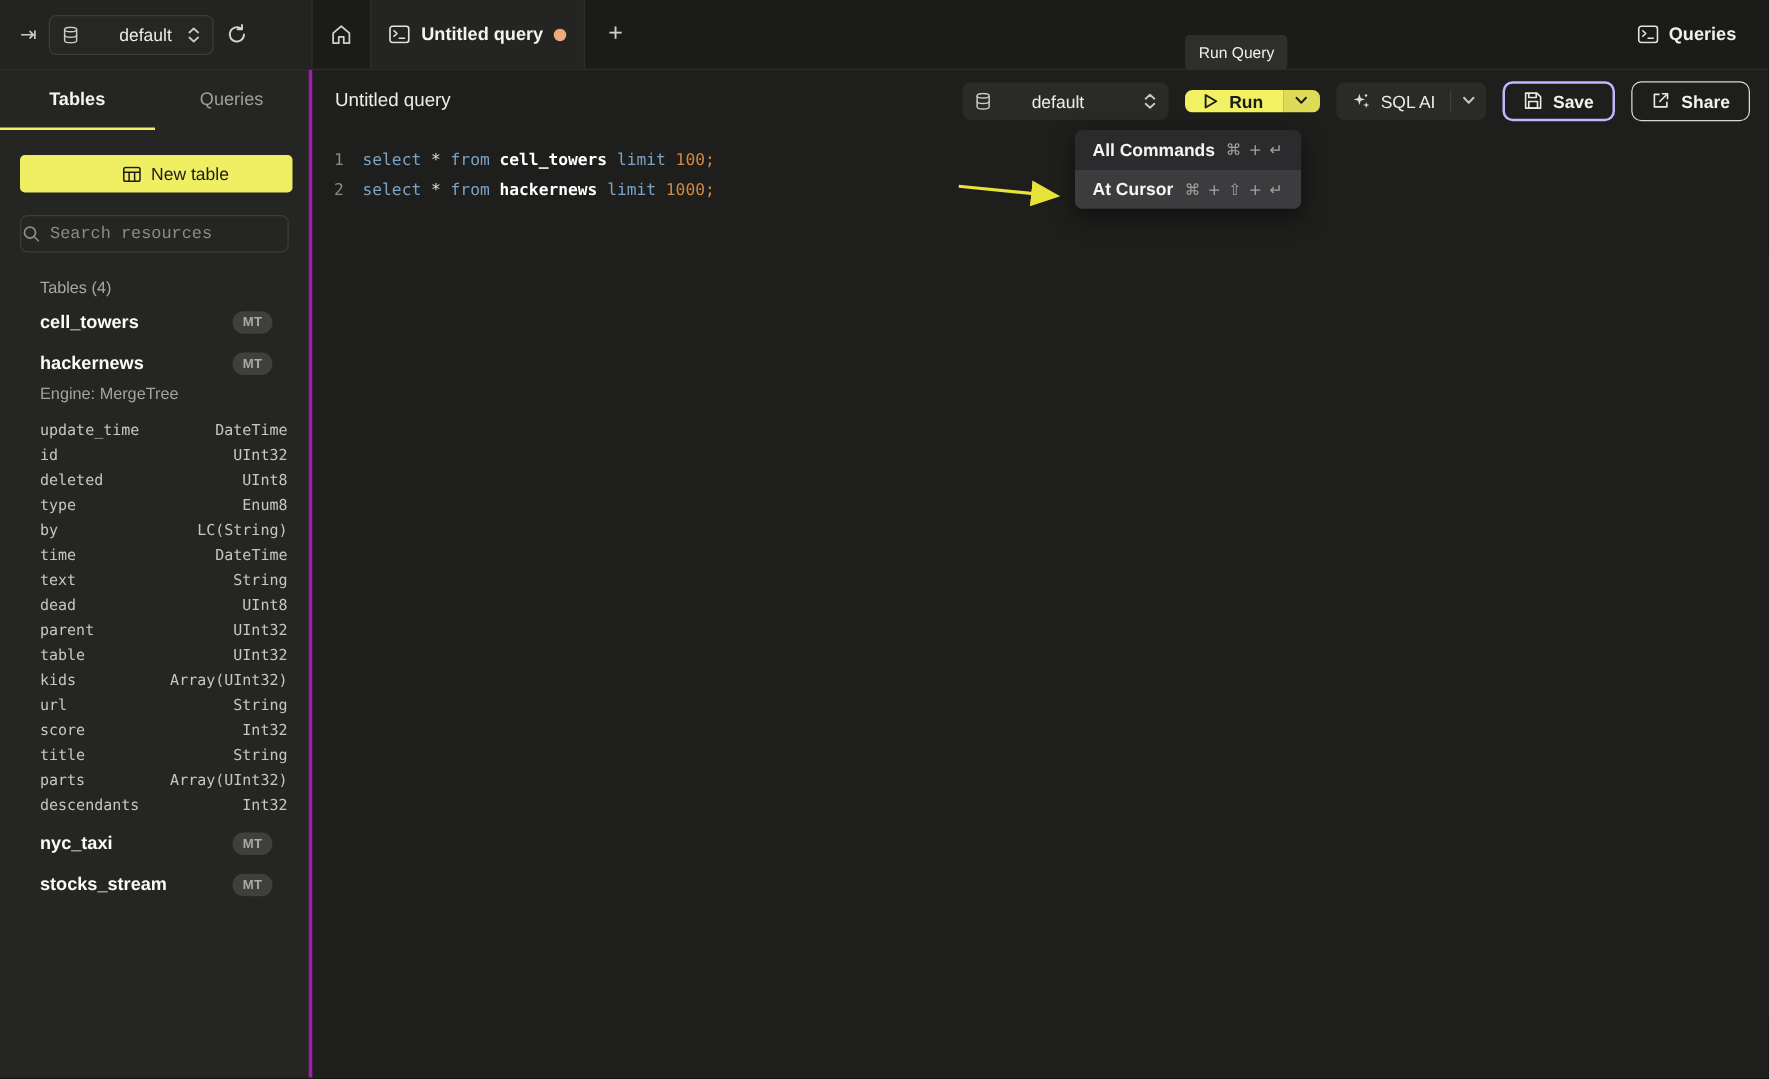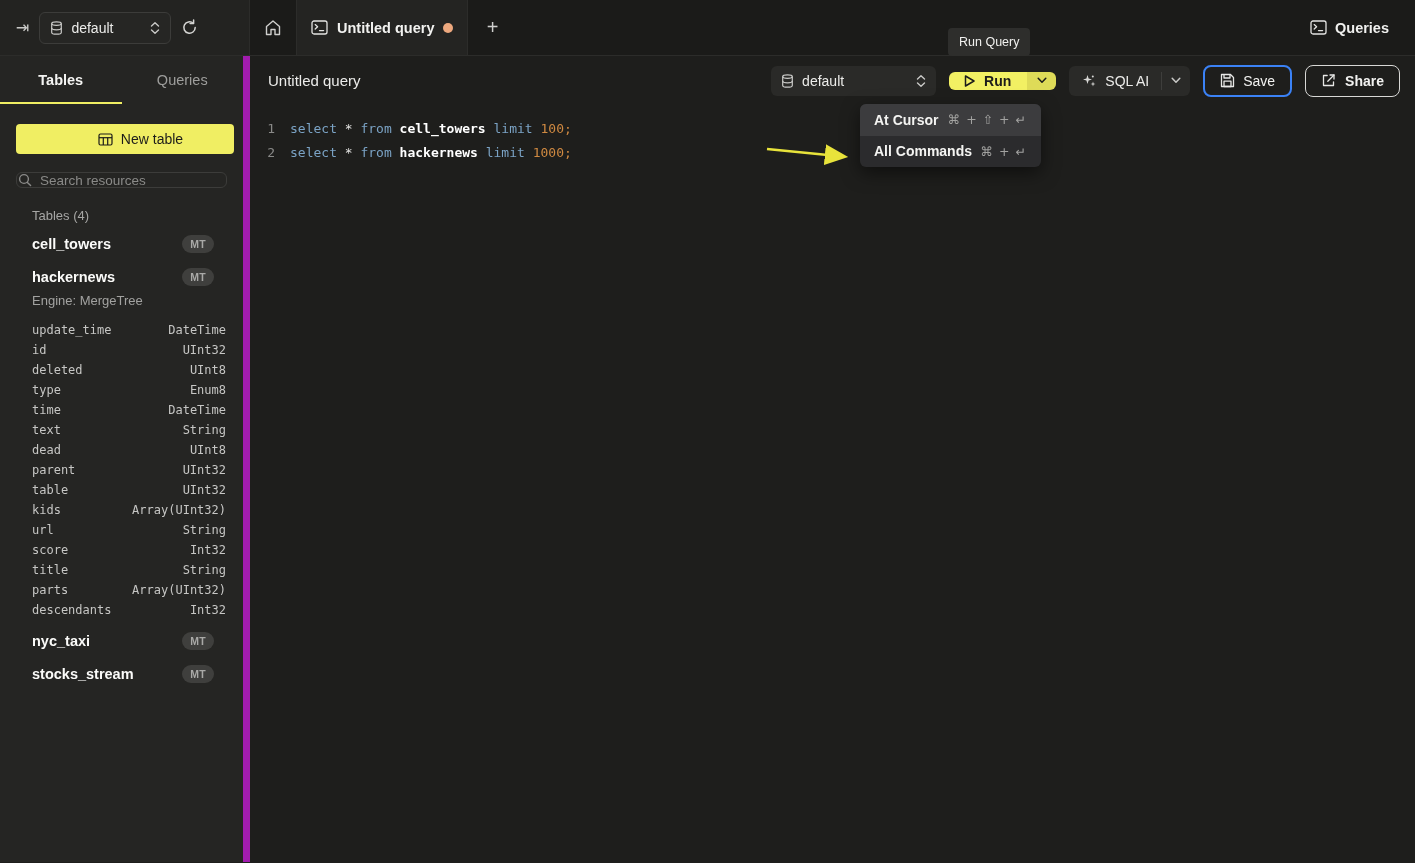--- a/index.html
+++ b/index.html
@@ -15,47 +15,47 @@
     width:250px; flex:0 0 250px; background:#232321; border-right:1px solid #2c2c2a;
     display:flex; align-items:center; padding-left:16px; gap:10px;
   }
   .icon-btn { background:none; border:none; color:#c9c9c7; cursor:pointer; display:flex; align-items:center; justify-content:center; }
   .glyph { font-family:"DejaVu Sans", sans-serif; font-size:16px; line-height:1; color:#c9c9c7; }
   .db-select {
     display:flex; align-items:center; gap:8px; height:32px; padding:0 10px 0 10px;
     background:#262624; border:1px solid #3c3c3a; border-radius:6px; color:#ececea;
     font-size:14px; cursor:pointer; min-width:132px; font-family:inherit;
   }
-  .db-select .lbl { flex:1; text-align:left; }
+  .db-select .lbl { flex:1; text-align:left;margin-left:24px; }
   .tabstrip { display:flex; align-items:stretch; flex:0 0 auto; }
   .home-btn { width:46px; display:flex; align-items:center; justify-content:center; background:none; border:none; cursor:pointer; }
   .tab {
     display:flex; align-items:center; gap:9px; padding:0 14px; background:#242422;
     border-left:1px solid #2c2c2a; border-right:1px solid #2c2c2a; cursor:pointer;
   }
   .tab .tab-label { font-size:14.5px; font-weight:600; color:#f2f2f0; }
   .dot { width:10px; height:10px; border-radius:50%; background:#eda87e; }
   .plus-btn { width:48px; background:none; border:none; color:#cfcfcd; font-size:20px; font-weight:300; cursor:pointer; }
   .topbar-right { margin-left:auto; display:flex; align-items:center; padding-right:26px; }
   .queries-btn { display:flex; align-items:center; gap:8px; background:none; border:none; color:#f0f0ee; font-size:14.5px; font-weight:600; cursor:pointer; font-family:inherit; }
   
   .body { display:flex; height:806px; }
-  .sidebar { width:250px; flex:0 0 250px; background:#252523; border-right:7px solid #a21caf; overflow:hidden; }
+  .sidebar { width:250px; flex:0 0 250px; background:#252523; border-right:3px solid #a21caf; overflow:hidden; }
   .side-tabs { display:flex; height:48px; }
   .side-tab { flex:1; display:flex; align-items:center; justify-content:center; font-size:14.5px; cursor:pointer; position:relative; color:#9e9e9c; background:none; border:none; font-family:inherit; }
   .side-tab.active { color:#f4f4f2; font-weight:600; }
   .side-tab.active::after { content:""; position:absolute; left:0; right:0; bottom:0; height:2.5px; background:#f0ee63; }
   .new-table-btn {
     display:flex; align-items:center; justify-content:center; gap:8px;
     margin:20px 16px 0; height:30px; width:218px; background:#f0ee63; color:#1c1c1a;
     border:none; border-radius:4px; font-size:14px; cursor:pointer; font-family:inherit;padding-left:31px;
   }
   .search-box {
-    display:flex; align-items:center; gap:8px; margin:18px 16px 0; height:16px;
-    border:1px solid #3c3c3a; border-radius:6px; padding:0 1px; background:#252523;
+    display:flex; align-items:center; gap:8px; margin:18px 16px 0; height:30px;
+    border:1px solid #3c3c3a; border-radius:6px; padding:0 1px; background:#252523;font-family:Liberation Mono, monospace;
   }
   .search-box input { flex:1; background:none; border:none; outline:none; color:#d8d8d6; font-size:13.5px; font-family:inherit; }
   .search-box input::placeholder { color:#8a8a88; }
   .section-label { margin:20px 0 0 32px; font-size:13px; color:#a6a6a4; }
   .table-row { display:flex; align-items:center; padding:0 29px 0 32px; height:26px; margin-top:7px; cursor:pointer; }
   .table-row:first-child { margin-top:8px; }
   .t-name { flex:1; font-size:14.5px; font-weight:600; color:#fbfbf9; }
   .badge { background:#3f3f3d; color:#a9a9a7; font-size:10.5px; font-weight:600; border-radius:9px; padding:3px 8px; letter-spacing:.3px; }
   .engine-line { margin:3px 0 0 32px; font-size:13px; color:#a2a2a0; height:18px; }
   .columns { margin-top:9px; }
@@ -69,21 +69,21 @@
   .editor-title { font-size:15px; color:#ececea; }
   .controls { margin-left:auto; display:flex; align-items:center; gap:13px; }
   .hdr-select { min-width:165px; height:30px; background:#2a2a28; border:none; }
   .run-split { display:flex; height:18px; border-radius:6px; overflow:hidden; cursor:pointer; }
   .run-main { display:flex; align-items:center; gap:8px; background:#f2f063; color:#1c1c1a; border:none; padding:0 16px 0 14px; font-size:14px; font-weight:600; cursor:pointer; font-family:inherit; }
   .run-caret { width:29px; background:#dedb58; border:none; display:flex; align-items:center; justify-content:center; cursor:pointer; }
   .sqlai-btn { display:flex; align-items:center; height:30px; background:#2a2a28; border:none; border-radius:6px; color:#ececea; font-size:14px; cursor:pointer; padding:0; font-family:inherit; }
   .sqlai-main { display:flex; align-items:flex-start; gap:8px; padding:0 12px; }
   .sqlai-divider { width:1px; height:18px; background:#3e3e3c; }
   .sqlai-caret { width:28px; display:flex; align-items:center; justify-content:center; }
-  .save-btn { display:flex; align-items:center; gap:8px; height:32px; padding:0 15px; background:#1e1e1c; border:2px solid #3b82f6; border-radius:8px; color:#f2f2f0; font-size:14px; font-weight:400; cursor:pointer; font-family:inherit; }
+  .save-btn { display:flex; align-items:center; gap:8px; height:32px; padding:0 15px; background:#1e1e1c; border:2px solid #c4b5fd; border-radius:8px; color:#f2f2f0; font-size:14px; font-weight:700; cursor:pointer; font-family:inherit; }
   .share-btn { display:flex; align-items:center; gap:9px; height:32px; padding:0 15px; background:#1e1e1c; border:1px solid #d8d8d6; border-radius:8px; color:#f2f2f0; font-size:14px; font-weight:600; cursor:pointer; font-family:inherit; }
   
   .editor { padding-top:11px; font-family:"DejaVu Sans Mono", monospace; font-size:13px; }
   .code-line { display:flex; height:24px; align-items:center; }
   .ln { width:25px; text-align:right; color:#8a8a88; flex:0 0 25px; }
   .code { margin-left:15px; white-space:pre; }
   .tok-kw { color:#7ba3c5; }
   .tok-pl { color:#e4e4e2; }
   .tok-tbl { color:#ffffff; font-weight:bold; }
   .tok-num { color:#cf8941; }
@@ -198,20 +198,24 @@
               <span class="col-name">id</span>
               <span class="col-type">UInt32</span>
             </div>
             <div class="col-row">
               <span class="col-name">deleted</span>
               <span class="col-type">UInt8</span>
             </div>
             <div class="col-row">
               <span class="col-name">type</span>
               <span class="col-type">Enum8</span>
+            </div>
+            <div class="col-row">
+              <span class="col-name">by</span>
+              <span class="col-type">LC(String)</span>
             </div>
             <div class="col-row">
               <span class="col-name">time</span>
               <span class="col-type">DateTime</span>
             </div>
             <div class="col-row">
               <span class="col-name">text</span>
               <span class="col-type">String</span>
             </div>
             <div class="col-row">
@@ -334,27 +338,27 @@
             <span class="ln">2</span>
             <span class="code"><span class="tok-kw">select</span><span class="tok-pl"> </span><span class="tok-pl">*</span><span class="tok-pl"> </span><span class="tok-kw">from</span><span class="tok-pl"> </span><span class="tok-tbl">hackernews</span><span class="tok-pl"> </span><span class="tok-kw">limit</span><span class="tok-pl"> </span><span class="tok-num">1000;</span></span>
           </div>
         </div>
     </main>
   </div>
 
   <div class="tooltip">Run Query</div>
 
   <div class="run-menu" id="run-menu">
+      <div class="menu-row">
+        <span class="menu-label">All Commands</span>
+        <span class="menu-shortcut">⌘ + ↵</span>
+      </div>
       <div class="menu-row highlighted">
         <span class="menu-label">At Cursor</span>
         <span class="menu-shortcut">⌘ + ⇧ + ↵</span>
-      </div>
-      <div class="menu-row">
-        <span class="menu-label">All Commands</span>
-        <span class="menu-shortcut">⌘ + ↵</span>
       </div>
     </div>
 
   <svg class="arrow-annotation" width="95" height="26" viewBox="0 0 95 26">
     <defs>
       <marker id="ah" markerWidth="9" markerHeight="8" refX="7" refY="4" orient="auto">
         <polygon points="0,0 9,4 0,8" fill="#e8e33b"></polygon>
       </marker>
     </defs>
     <line x1="4" y1="8" x2="80" y2="15.5" stroke="#e8e33b" stroke-width="2.6" marker-end="url(#ah)"></line>

